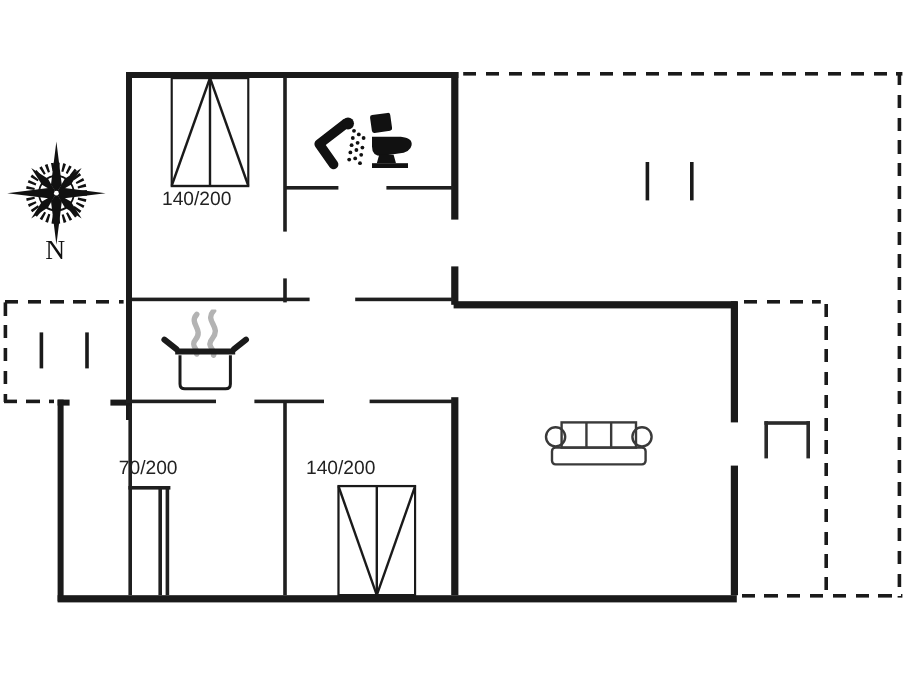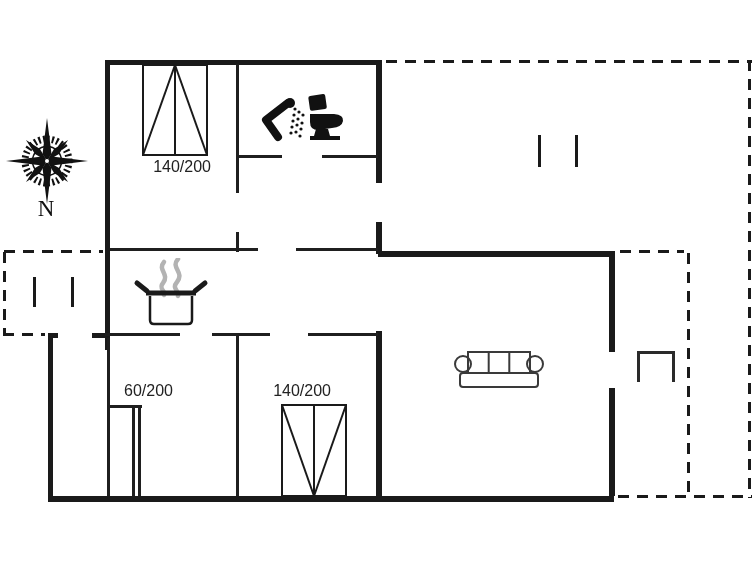--- a/index.html
+++ b/index.html
@@ -7,21 +7,21 @@
     position:relative; width:755px; height:566px; background:#fff;
     font-family:"Liberation Sans", sans-serif; color:#1a1a1a; overflow:hidden;
   }
   .w  { position:absolute; background:#1a1a1a; }           
   .tw { position:absolute; background:#1f1f1f; }           
   .dh { position:absolute; height:3px;
         background:repeating-linear-gradient(to right,#1a1a1a 0 11px,transparent 11px 19px); }
   .dv { position:absolute; width:3px;
         background:repeating-linear-gradient(to bottom,#1a1a1a 0 11px,transparent 11px 19px); }
   .tick { position:absolute; width:3px; background:#1a1a1a; }
-  .lbl { position:absolute; font-size:16px; text-align:right; color:#222;
+  .lbl { position:absolute; font-size:16px; text-align:left; color:#222;
          letter-spacing:0px; white-space:nowrap; }
   .north { position:absolute; font-family:"Liberation Serif", serif;
            font-size:23px; color:#111; text-align:center; }
   svg { position:absolute; }
 </style>
 </head>
 <body>
 
 <div id="plan">
 
@@ -141,15 +141,15 @@
     <rect x="1" y="1" width="64" height="91" fill="none" stroke="#1a1a1a" stroke-width="2"></rect>
     <line x1="33" y1="1" x2="33" y2="92" stroke="#1a1a1a" stroke-width="2"></line>
     <line x1="1" y1="1" x2="33" y2="92" stroke="#1a1a1a" stroke-width="2"></line>
     <line x1="65" y1="1" x2="33" y2="92" stroke="#1a1a1a" stroke-width="2"></line>
   </svg>
   <div class="lbl" style="left:255px;top:382px;width:76px">140/200</div>
 
   <div class="tw" style="left:107px;top:405px;width:35px;height:2.5px"></div>
   <div class="tw" style="left:132px;top:405px;width:3px;height:91px"></div>
   <div class="tw" style="left:138px;top:405px;width:3px;height:91px"></div>
-  <div class="lbl" style="left:99px;top:382px;width:74px">60/200</div>
+  <div class="lbl" style="left:99px;top:382px;width:74px">70/200</div>
 
 </div>
 
 </body></html>

